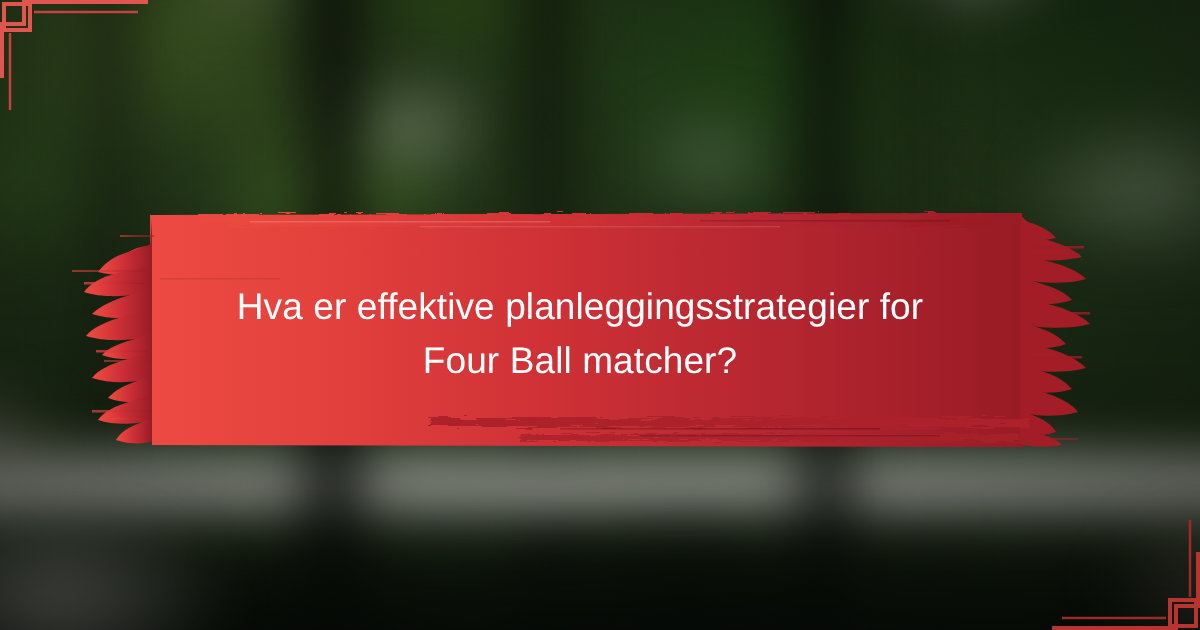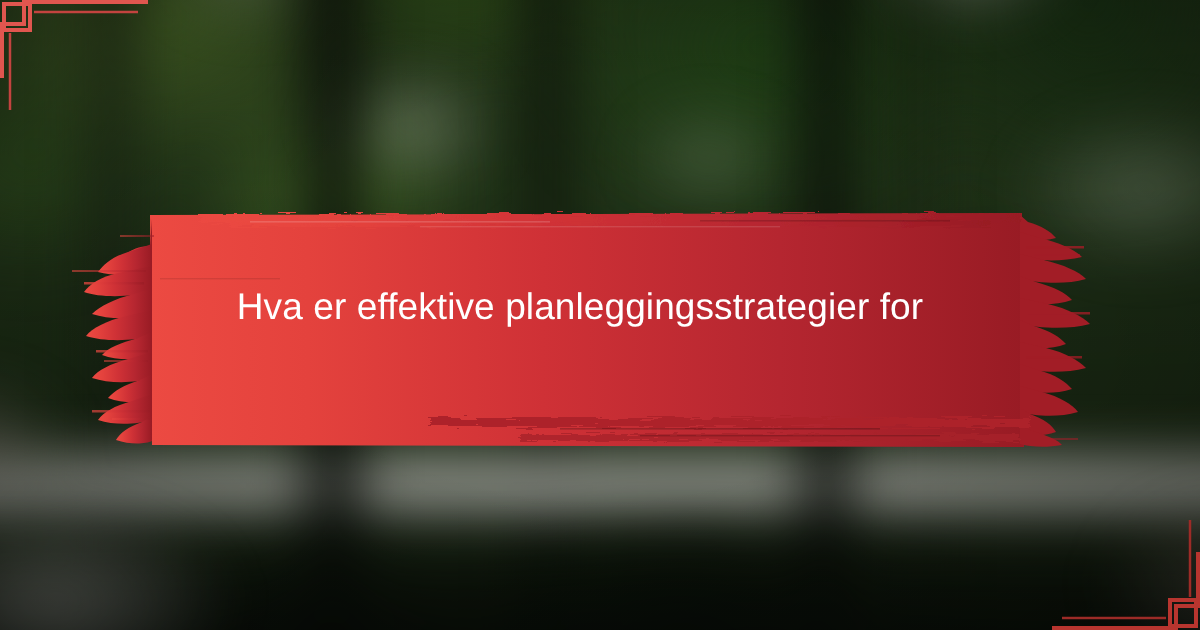--- a/index.html
+++ b/index.html
@@ -252,16 +252,17 @@
         <rect x="700" y="206" width="250" height="1.6" fill="#000000" opacity="0.16"></rect>
         <rect x="560" y="414" width="320" height="1.6" fill="#000000" opacity="0.22"></rect>
         <rect x="640" y="421" width="300" height="1.4" fill="#000000" opacity="0.18"></rect>
         <rect x="160" y="264" width="120" height="1.4" fill="#000000" opacity="0.10"></rect>
       </g>
     </svg>
 
     
     <div class="banner-text">
       <div>Hva er effektive planleggingsstrategier for</div>
+      <div>Four Ball matcher?</div>
     </div>
   </div>
 
 </div>
 
 </body></html>

